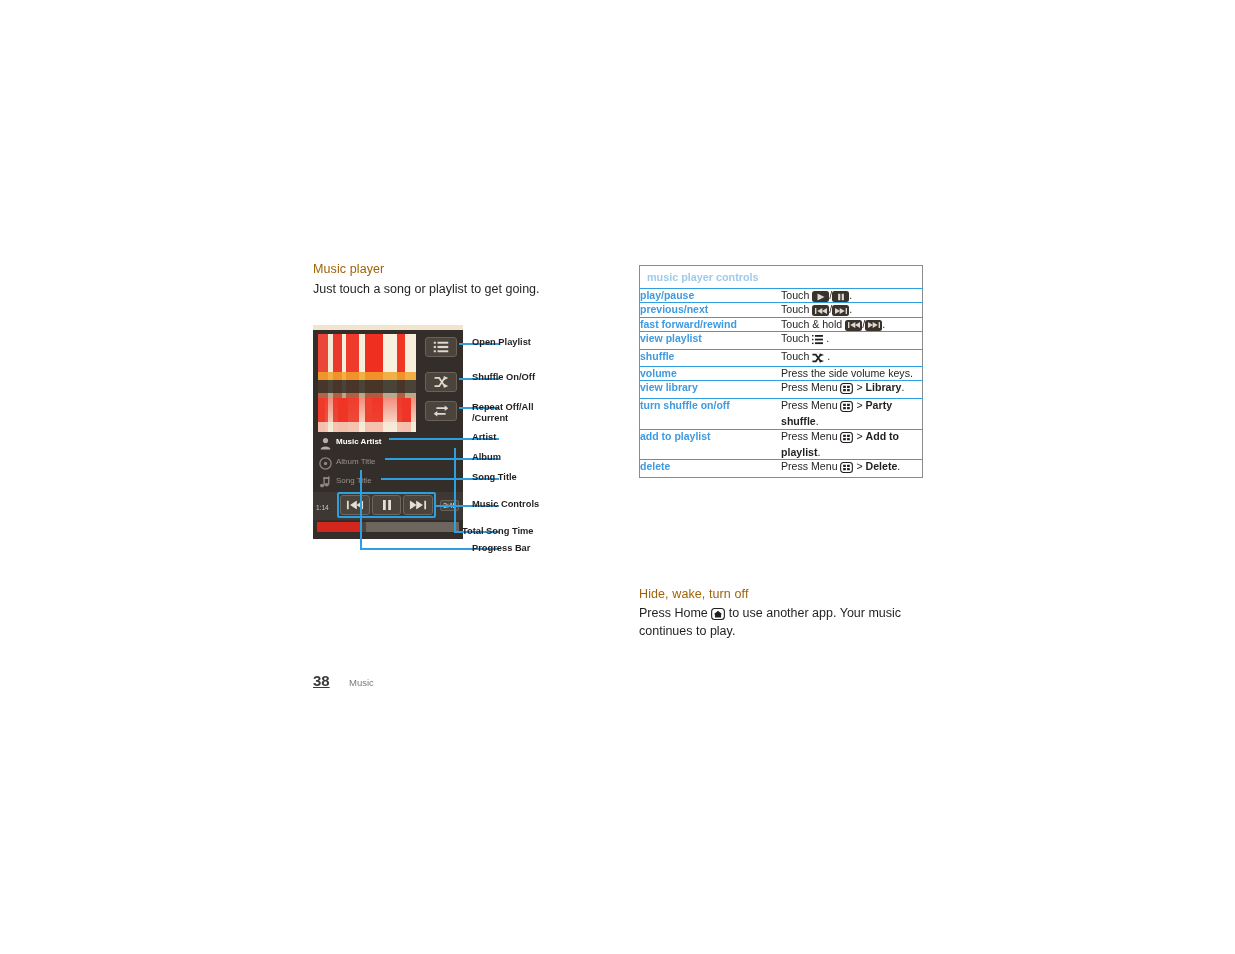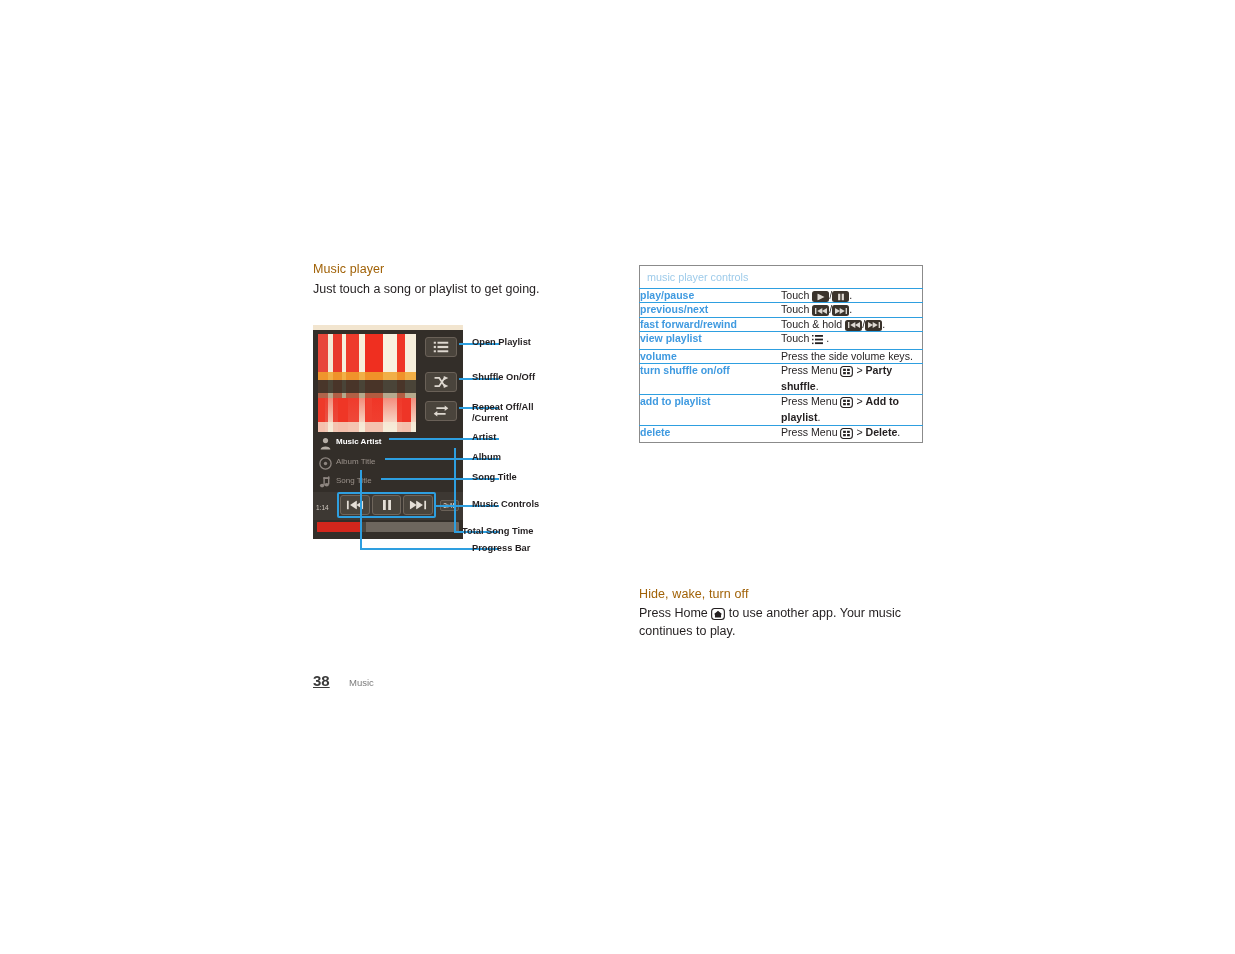--- a/index.html
+++ b/index.html
@@ -154,21 +154,21 @@
     padding: 4px 4px 4px 7px;
     font-size: 10.5px; font-weight: bold; color: #3f9ae0;
     line-height: 12.5px;
   }
   td.val {
     padding: 4px 5px 4px 7px;
     font-size: 10.6px; color: #231f20; line-height: 13.4px; margin-left: 16px;
   }
   tr.hdr td {
     padding: 5px 7px 5px 7px;
-    font-size: 10.8px; color: #9ecbea; font-weight: 400; margin-left: 40px;
+    font-size: 10.8px; color: #9ecbea; font-weight: 700; margin-left: 40px;
   }
   tr.row { border-top: 1.4px solid #2e9fe0; }
   tr.hdr { border-bottom: 0; }
   .val b { font-weight: bold; }
 
   
   .key-ico { display: inline-block; vertical-align: -3px; margin: 0 0px; }
   .btn-ico {
     display: inline-block; vertical-align: -3px;
     width: 17px; height: 11px; background: #3a332c;
@@ -434,27 +434,50 @@
                     <rect x="0" y="0" width="1.6" height="1.6"></rect>
                     <rect x="3.2" y="0" width="8.8" height="2"></rect>
                     <rect x="0" y="4.2" width="1.6" height="1.6"></rect>
                     <rect x="3.2" y="4" width="8.8" height="2"></rect>
                     <rect x="0" y="8.4" width="1.6" height="1.6"></rect>
                     <rect x="3.2" y="8" width="8.8" height="2"></rect>
                   </g>
                 </svg></span><span> .</span></td>
         </tr>
 
+        <tr class="row">
+          <td class="lbl">shuffle</td>
+          <td class="val"><span>Touch </span><span class="key-ico"><svg width="12" height="10" viewBox="0 0 14 11">
+                  <g stroke="#231f20" stroke-width="1.9" fill="none">
+                    <path d="M0.5 1.6 L4.5 1.6 L10 9.4"></path>
+                    <path d="M0.5 9.4 L4.5 9.4 L10 1.6"></path>
+                  </g>
+                  <polygon points="9,0 14,1.9 9,3.8" fill="#231f20"></polygon>
+                  <polygon points="9,7.2 14,9.1 9,11" fill="#231f20"></polygon>
+                </svg></span><span> .</span></td>
+        </tr>
 
 
         <tr class="row">
           <td class="lbl">volume</td>
           <td class="val"><span>Press the side volume keys.</span></td>
         </tr>
 
+        <tr class="row">
+          <td class="lbl">view library</td>
+          <td class="val"><span>Press Menu </span><span class="key-ico"><svg width="13" height="11" viewBox="0 0 14 12">
+                  <rect x="0.6" y="0.6" width="12.8" height="10.8" rx="3" ry="3" fill="none" stroke="#231f20" stroke-width="1.2"></rect>
+                  <g fill="#231f20">
+                    <rect x="3.3" y="3" width="3" height="2.4"></rect>
+                    <rect x="7.6" y="3" width="3" height="2.4"></rect>
+                    <rect x="3.3" y="6.6" width="3" height="2.4"></rect>
+                    <rect x="7.6" y="6.6" width="3" height="2.4"></rect>
+                  </g>
+                </svg></span><span> &gt; </span><b>Library</b><span>.</span></td>
+        </tr>
 
         <tr class="row">
           <td class="lbl">turn shuffle on/off</td>
           <td class="val"><span>Press Menu </span><span class="key-ico"><svg width="13" height="11" viewBox="0 0 14 12">
                   <rect x="0.6" y="0.6" width="12.8" height="10.8" rx="3" ry="3" fill="none" stroke="#231f20" stroke-width="1.2"></rect>
                   <g fill="#231f20">
                     <rect x="3.3" y="3" width="3" height="2.4"></rect>
                     <rect x="7.6" y="3" width="3" height="2.4"></rect>
                     <rect x="3.3" y="6.6" width="3" height="2.4"></rect>
                     <rect x="7.6" y="6.6" width="3" height="2.4"></rect>

